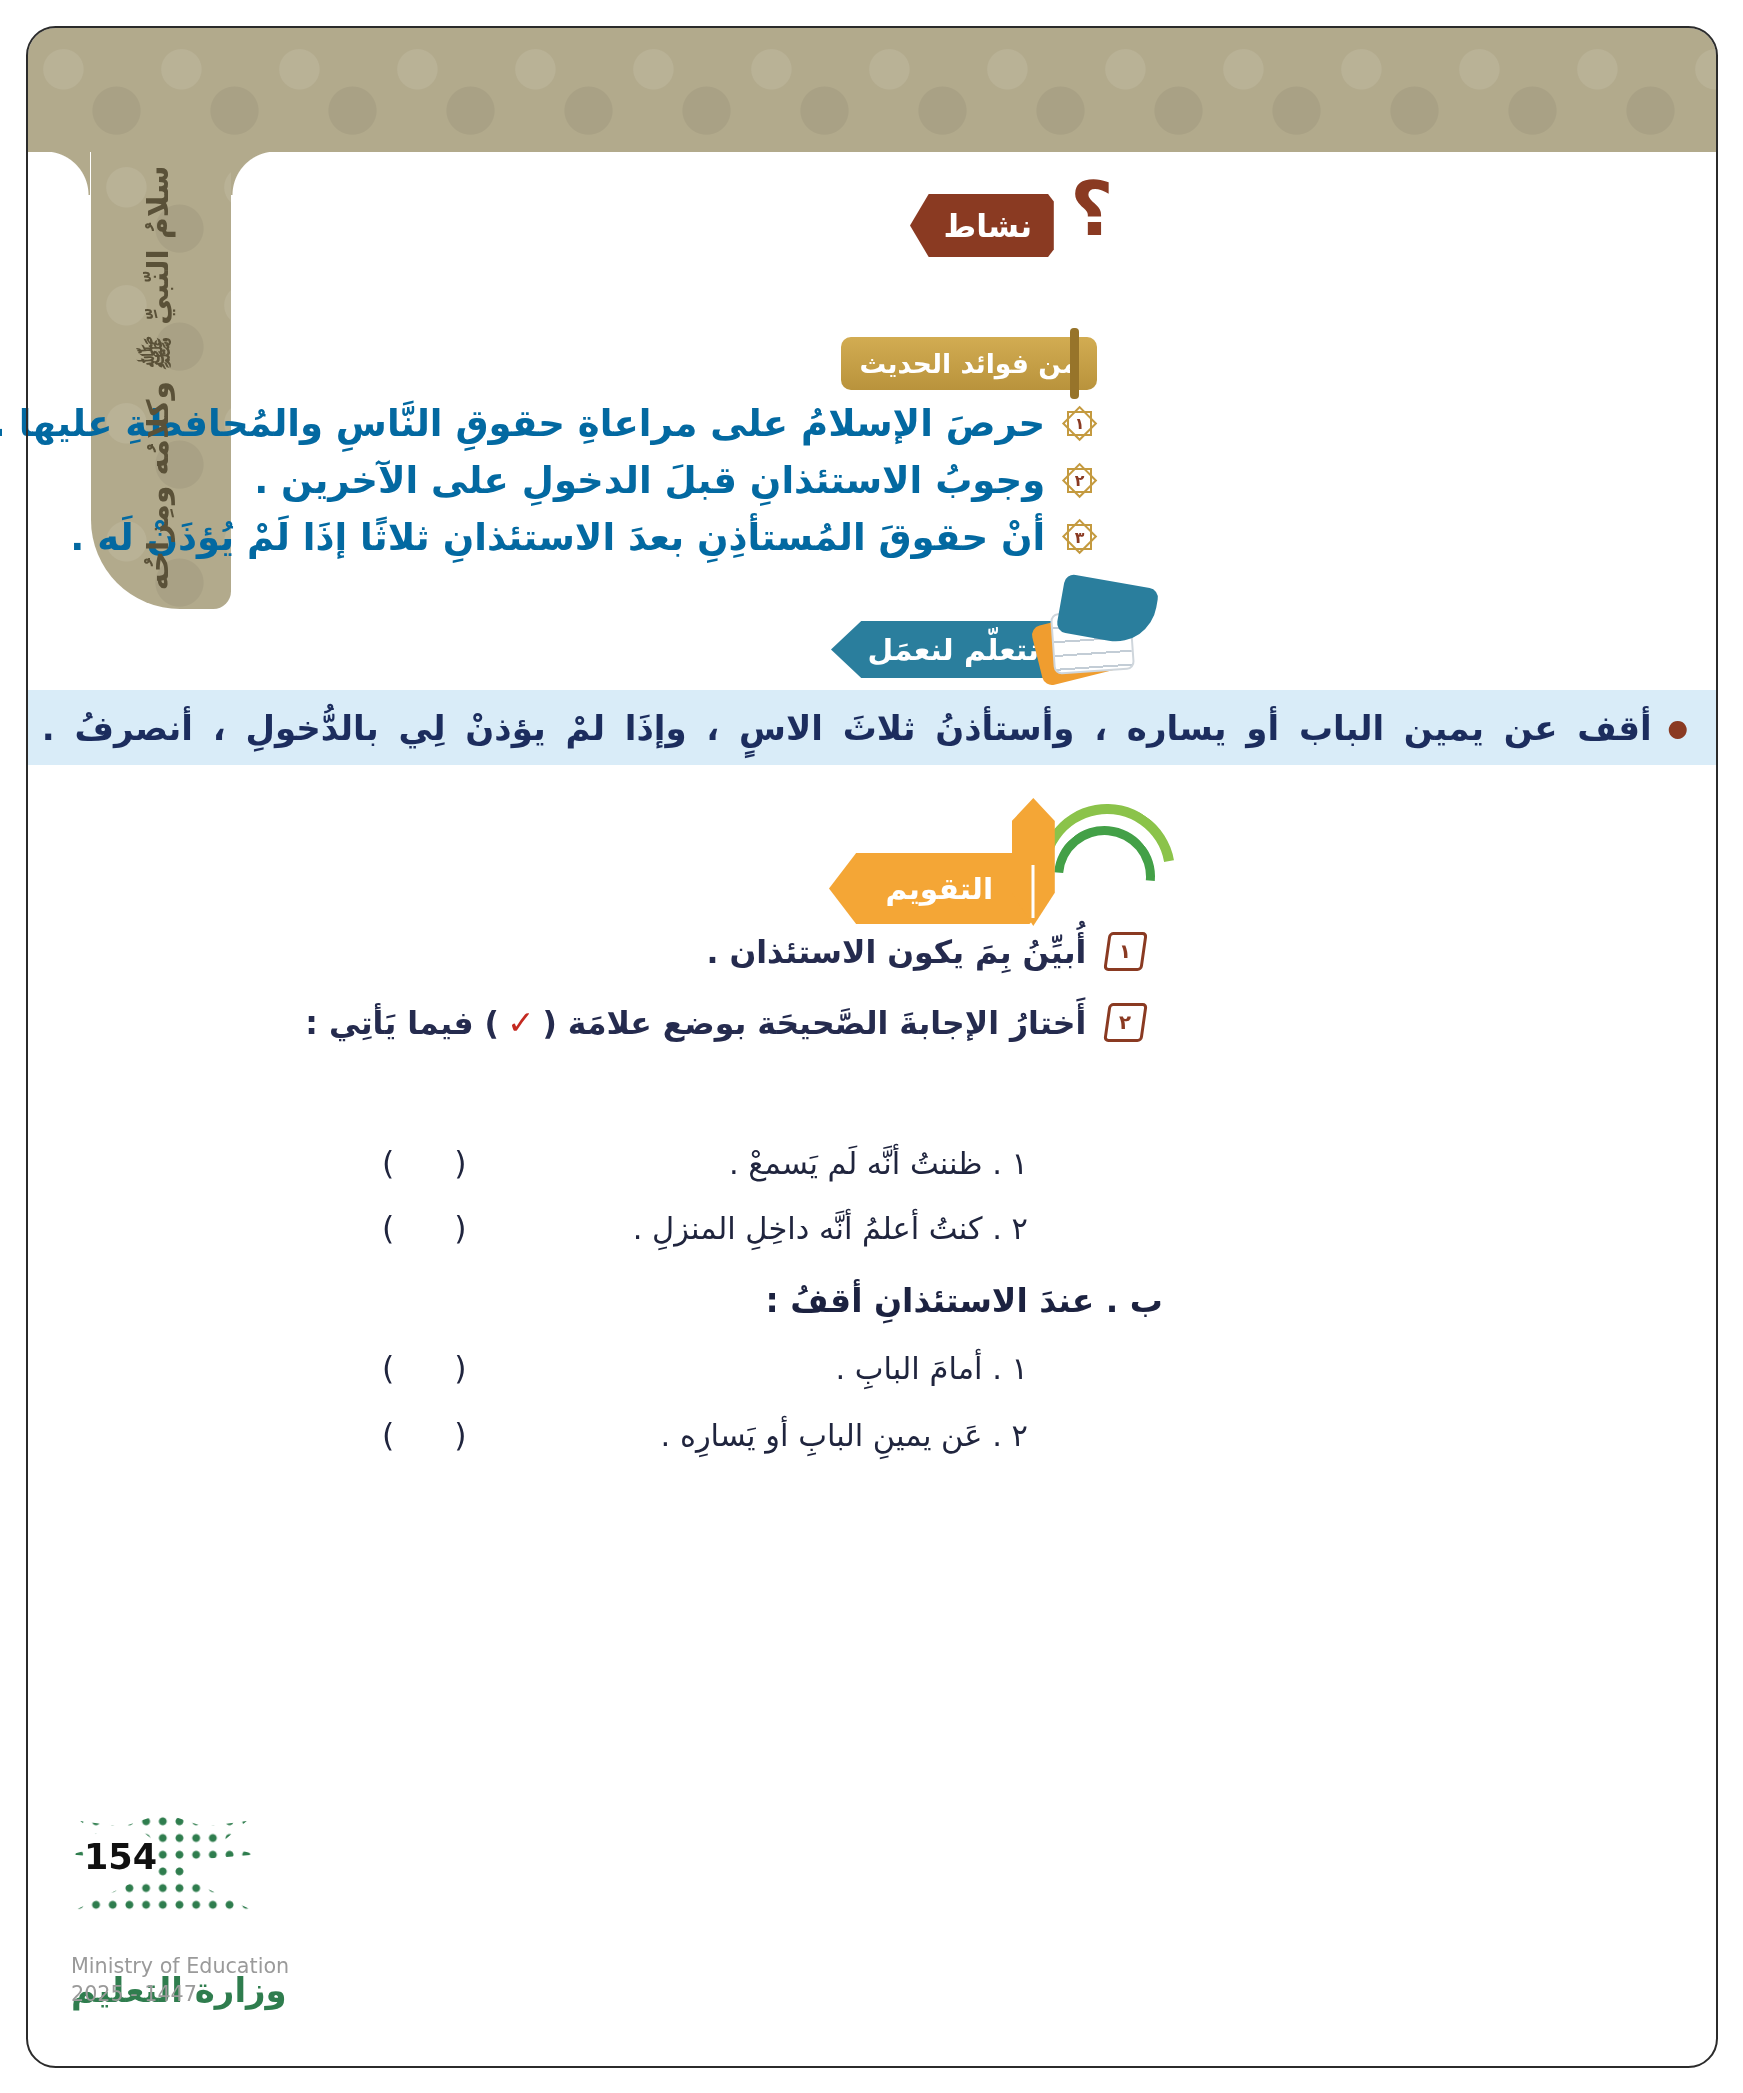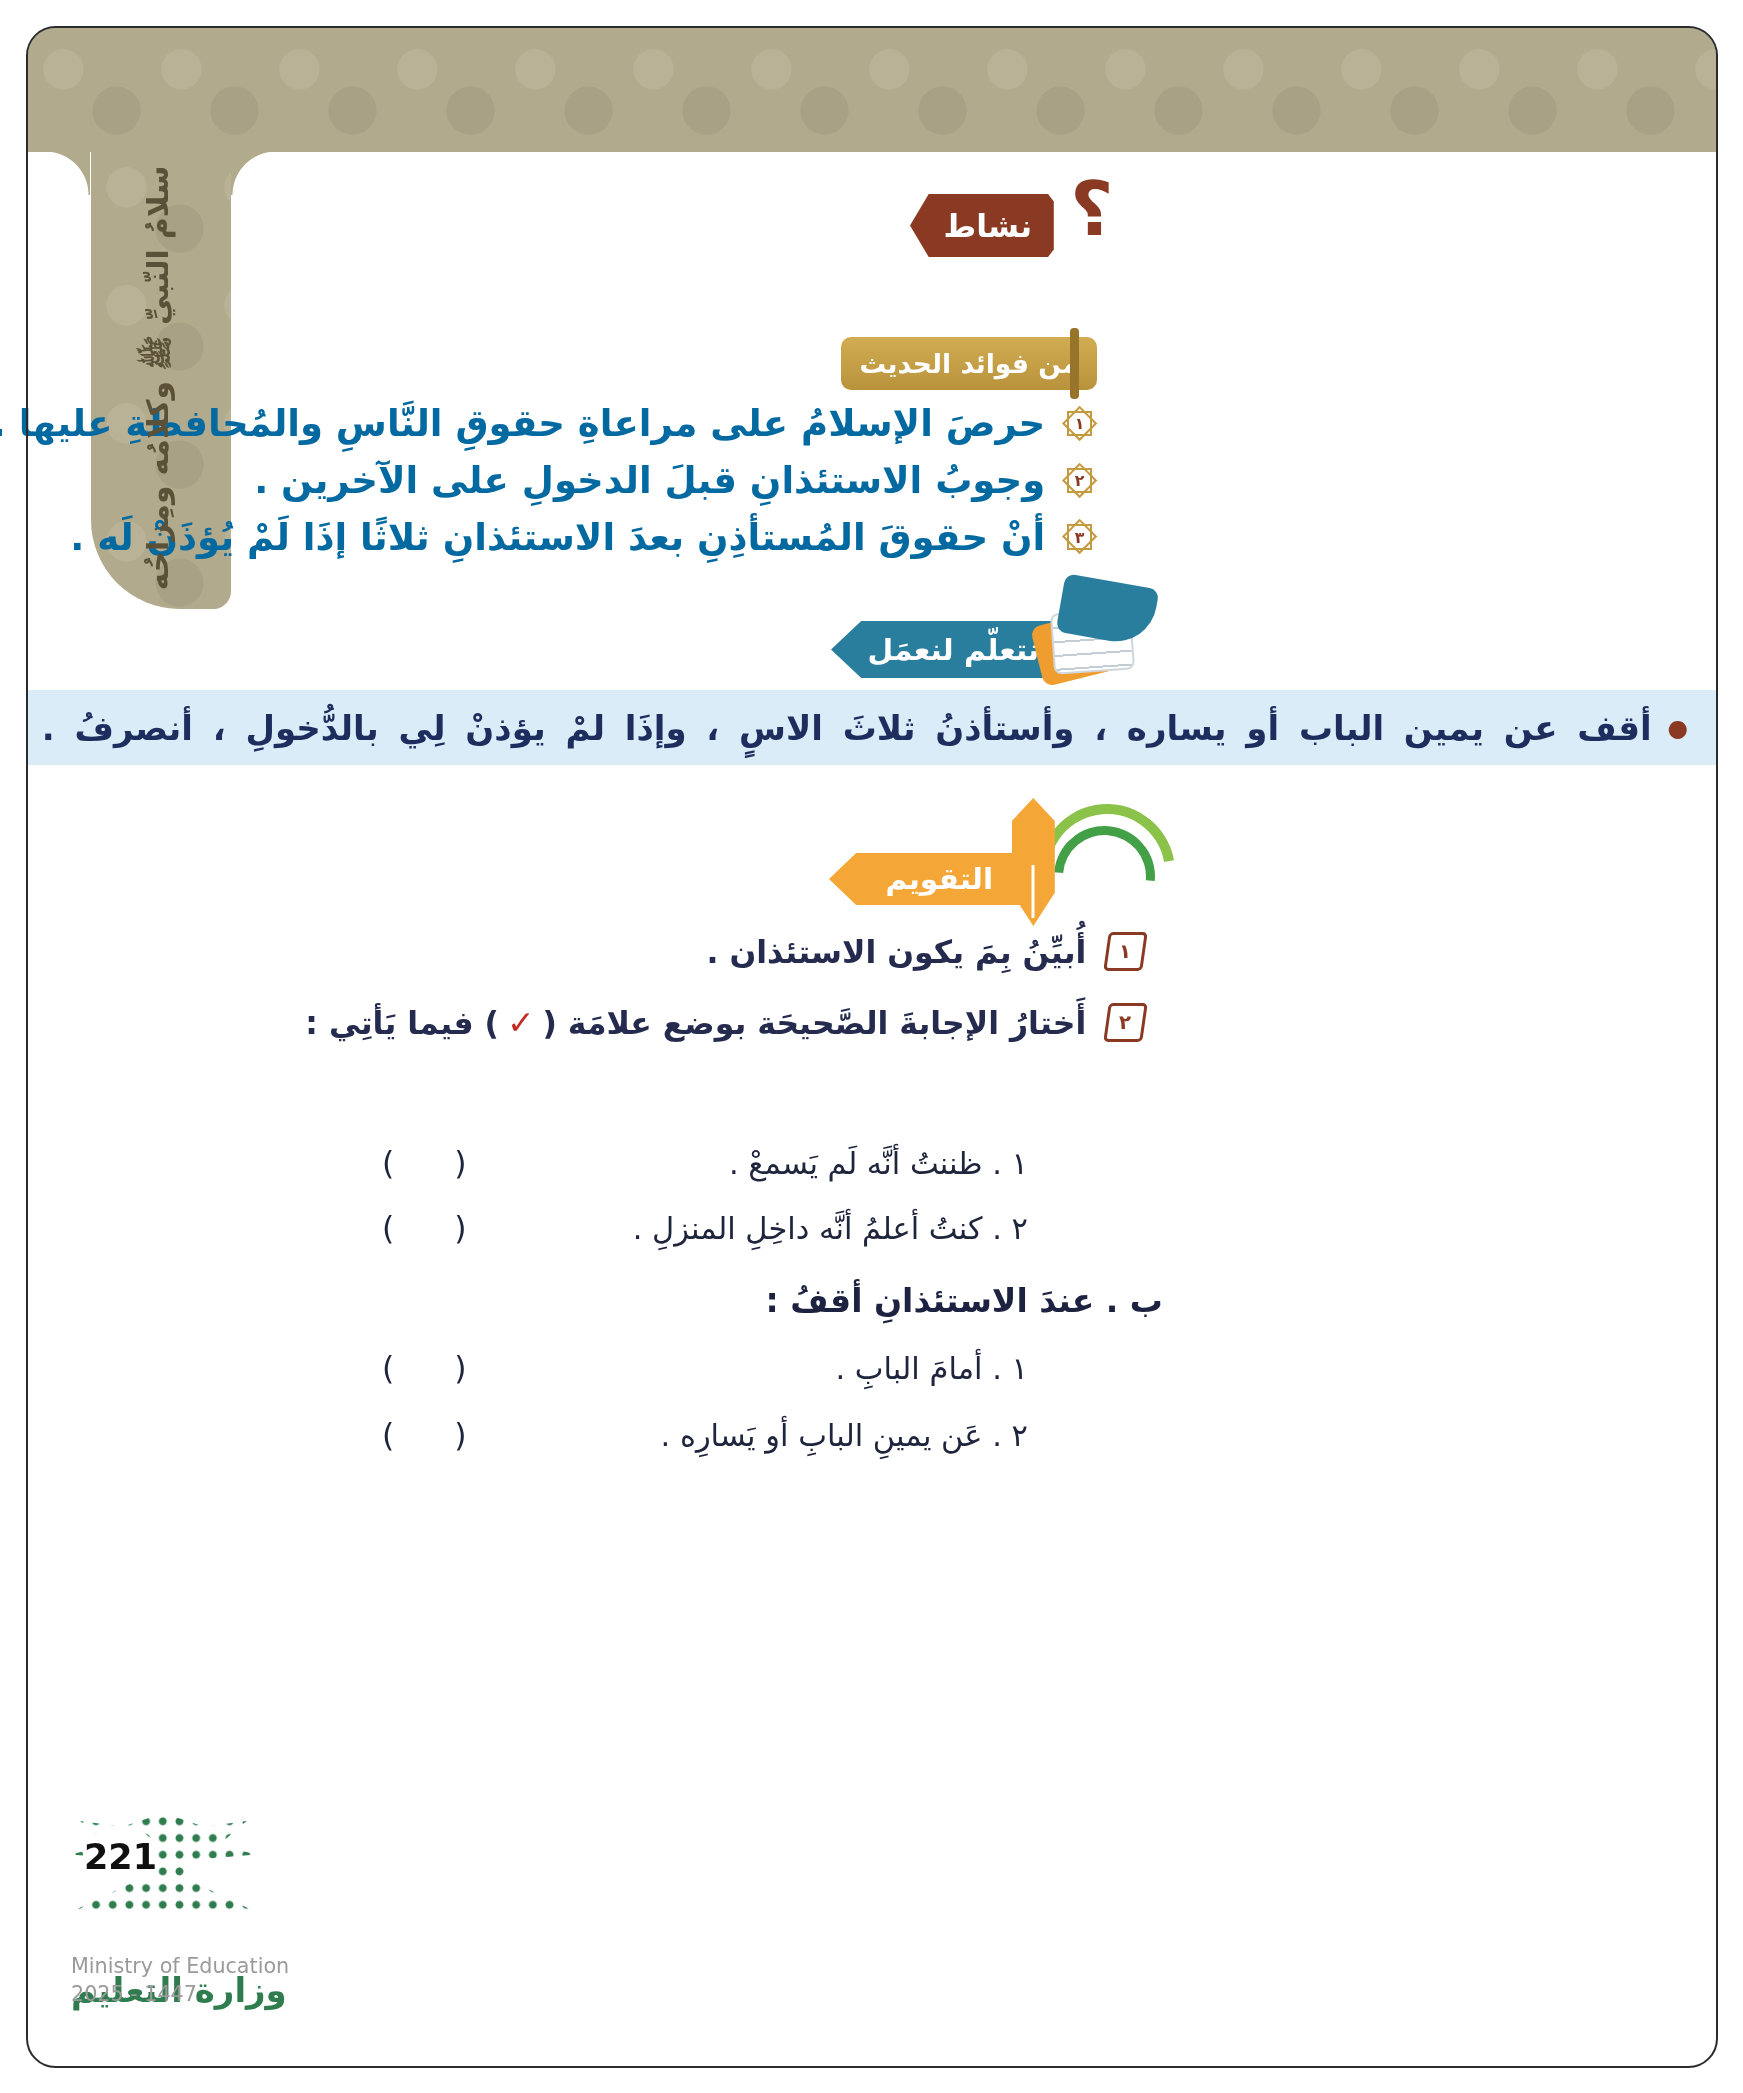--- a/index.html
+++ b/index.html
@@ -39,21 +39,21 @@
 
   .banner {
     position:absolute; display:flex; align-items:center; justify-content:center;
     color:#fff; font-weight:bold; z-index:3;
     clip-path: polygon(0 50%, 13% 0, 96% 0, 100% 12%, 100% 88%, 96% 100%, 13% 100%);
     filter: drop-shadow(0 2px 2px rgba(0,0,0,0.25));
     white-space:nowrap;
   }
   .banner-activity { left:910px; top:187px; width:132px; height:63px; background:var(--maroon,#8a3a22); font-size:31.5px; padding-left:11.8px;margin-top:7px; }
   .banner-learn    { left:831px; top:621px; width:221px; height:57px; background:var(--teal,#2a7e9d); font-size:29.6px; padding-left:11.8px; }
-  .banner-eval     { left:829px; top:853px; width:197px; height:52px; background:var(--orange,#f4a636); font-size:29.6px; padding-left:11.8px; }
+  .banner-eval     { left:829px; top:853px; width:197px; height:71px; background:var(--orange,#f4a636); font-size:29.6px; padding-left:11.8px; }
   .qmark { position:absolute; left:1070px; top:165px; font-size:75px; font-weight:bold; color:var(--maroon,#8a3a22); z-index:3; }
 
   .banner-gold {
     position:absolute; left:841px; top:337px; width:256px; height:53px;
     background:linear-gradient(180deg,#d2ac52,#b9933c); border-radius:9.9px;
     display:flex; align-items:center; justify-content:center;
     color:#fff; font-size:26.6px; font-weight:bold; z-index:2; white-space:nowrap;
   }
   .banner-gold::after { content:""; position:absolute; right:17.7px; top:-8.9px; height:71px; width:8.9px; background:var(--gold_dark,#97742a); border-radius:3.9px; }
 
@@ -223,19 +223,19 @@
   <div class="opt-row opt-b1">
     <span class="opt-text">١ . أمامَ البابِ .</span>
     <span class="answer">(      )</span>
   </div>
   <div class="opt-row opt-b2">
     <span class="opt-text">٢ . عَن يمينِ البابِ أو يَسارِه .</span>
     <span class="answer">(      )</span>
   </div>
 
   <div class="logo-dots"></div>
-  <div class="page-num">221</div>
+  <div class="page-num">154</div>
   <div class="ministry-ar">وزارة التعليم</div>
   <div class="ministry-en">Ministry of Education</div>
   <div class="years">2025 - 1447</div>
 
 </div>
 
 
 </body></html>

